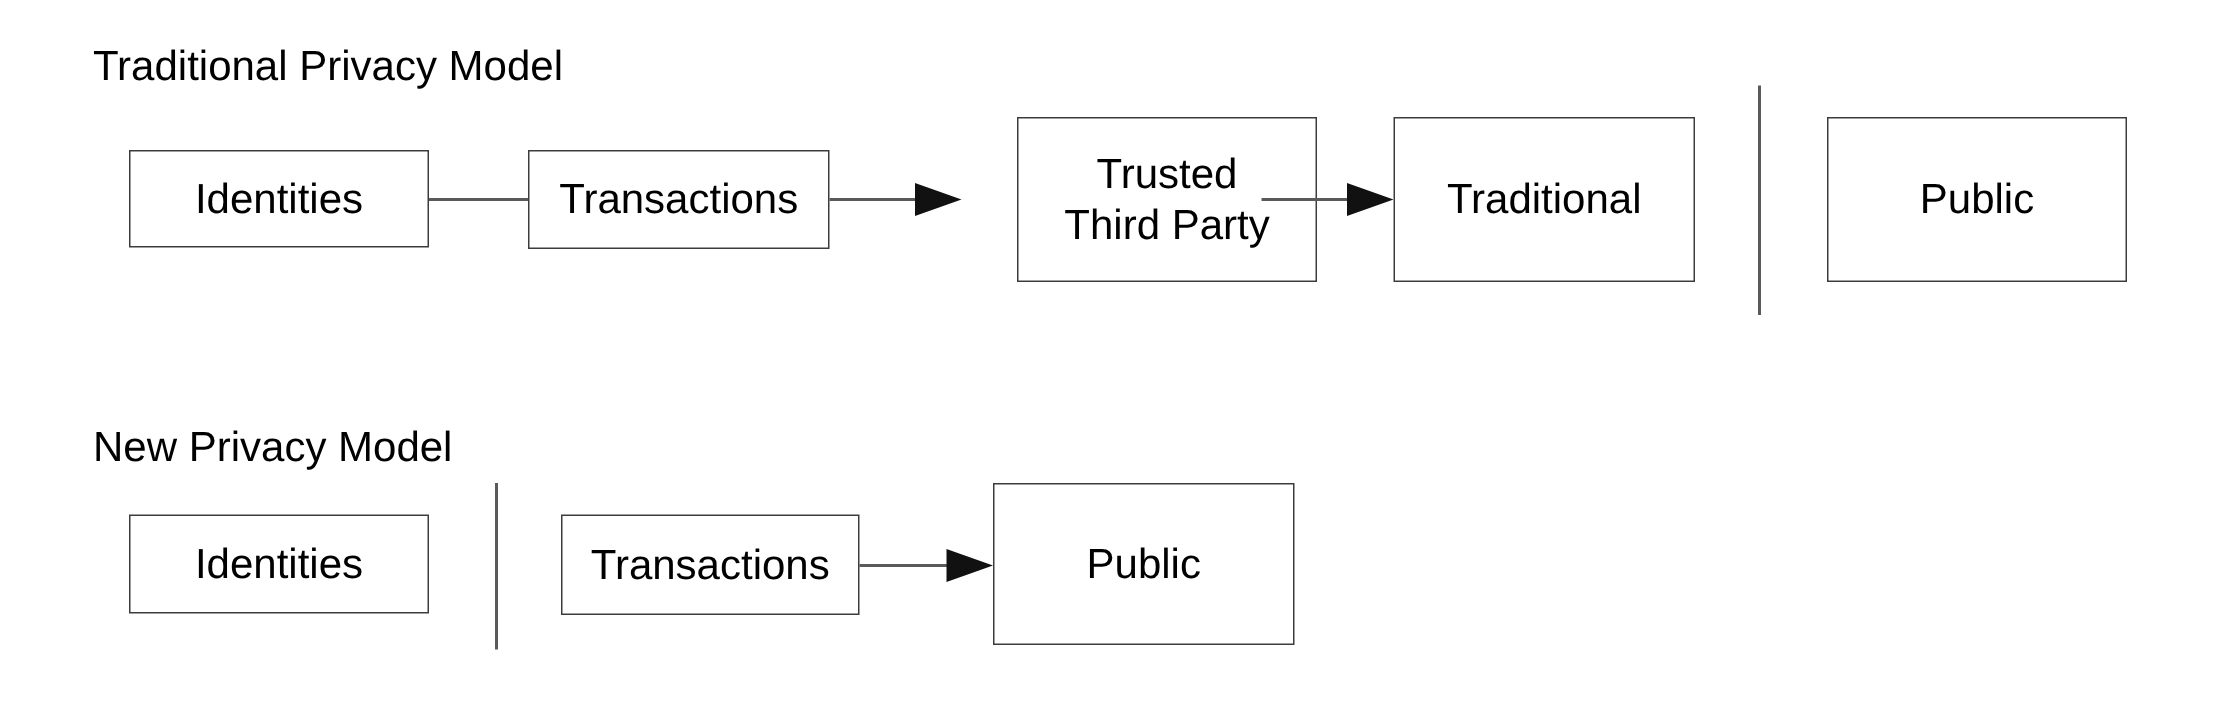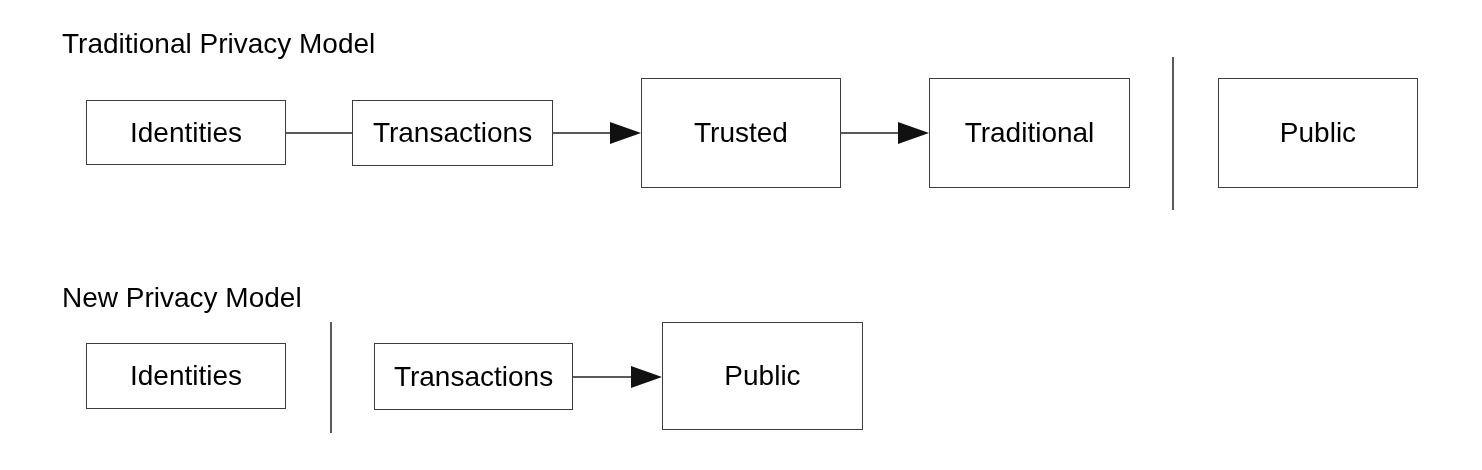--- a/index.html
+++ b/index.html
@@ -73,22 +73,23 @@
 
     <div class="hline" style="left:286px;top:132px;width:66px;"></div>
 
     <div class="box" style="left:352px;top:100px;width:201px;height:66px;">
       <span>Transactions</span>
     </div>
 
     <div class="hline" style="left:553px;top:132px;width:60px;"></div>
     <div class="arrowhead" style="left:610px;top:122px;"></div>
 
-    <div class="box" style="left:641px;top:78px;width:200px;height:110px;">
+    <div class="box" style="left:678px;top:78px;width:200px;height:110px;">
       <span>Trusted</span>
+      <span>Third Party</span>
     </div>
 
     <div class="hline" style="left:841px;top:132px;width:60px;"></div>
     <div class="arrowhead" style="left:898px;top:122px;"></div>
 
     <div class="box" style="left:929px;top:78px;width:201px;height:110px;">
       <span>Traditional</span>
     </div>
 
     <div class="vline" style="left:1172px;top:57px;height:153px;"></div>

